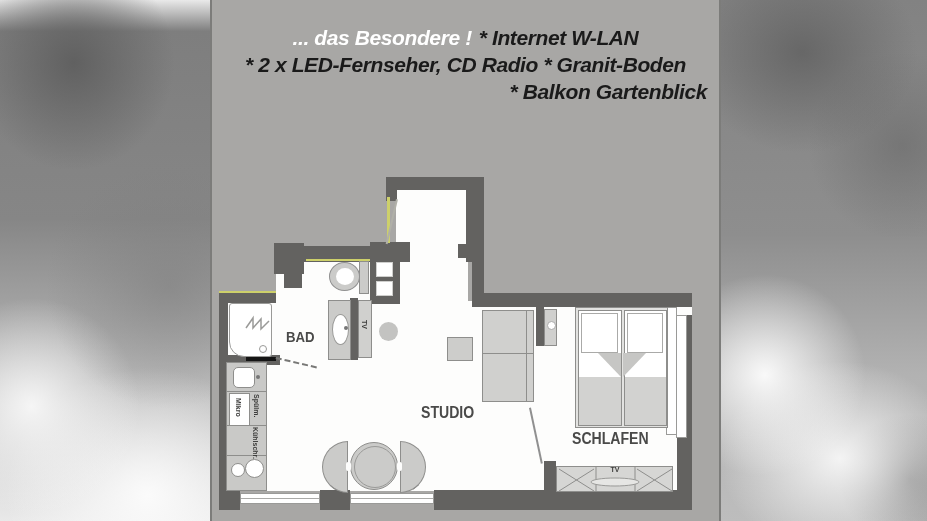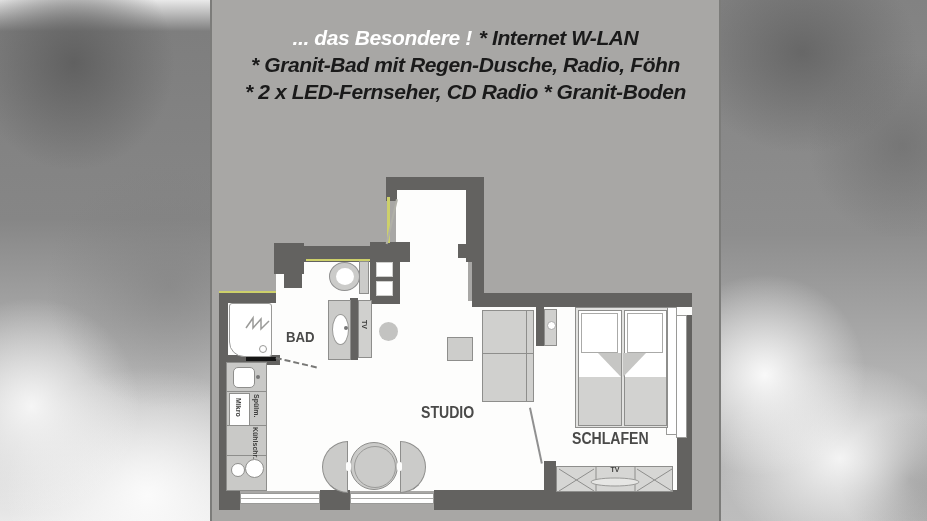--- a/index.html
+++ b/index.html
@@ -49,22 +49,22 @@
 <div class="stage">
 
   <div class="abs bg-left"></div>
   <div class="abs bg-right"></div>
   <div class="abs panel"></div>
 
   <div class="abs headline">
     <div class="hline">
       <span class="hl-white">... das Besondere !</span><span>* Internet W-LAN</span>
     </div>
-    <div class="hline">* Granit-Bad mit Regen-Dusche, Radio, Föhn</div>
     <div class="hline">* 2 x LED-Fernseher, CD Radio * Granit-Boden</div>
+    <div class="hline right">* Balkon Gartenblick</div>
   </div>
 
   <div class="abs" style="left:0;top:0;width:927px;height:521px;">
 
     <div class="floor" style="left:396px;top:186px;width:72px;height:121px;"></div>
     <div class="floor" style="left:276px;top:258px;width:101px;height:49px;"></div>
     <div class="floor" style="left:219px;top:301px;width:473px;height:190px;"></div>
 
     <div class="wall" style="left:386px;top:177px;width:98px;height:13px;"></div>
     <div class="wall" style="left:386px;top:184px;width:11px;height:17px;"></div>

